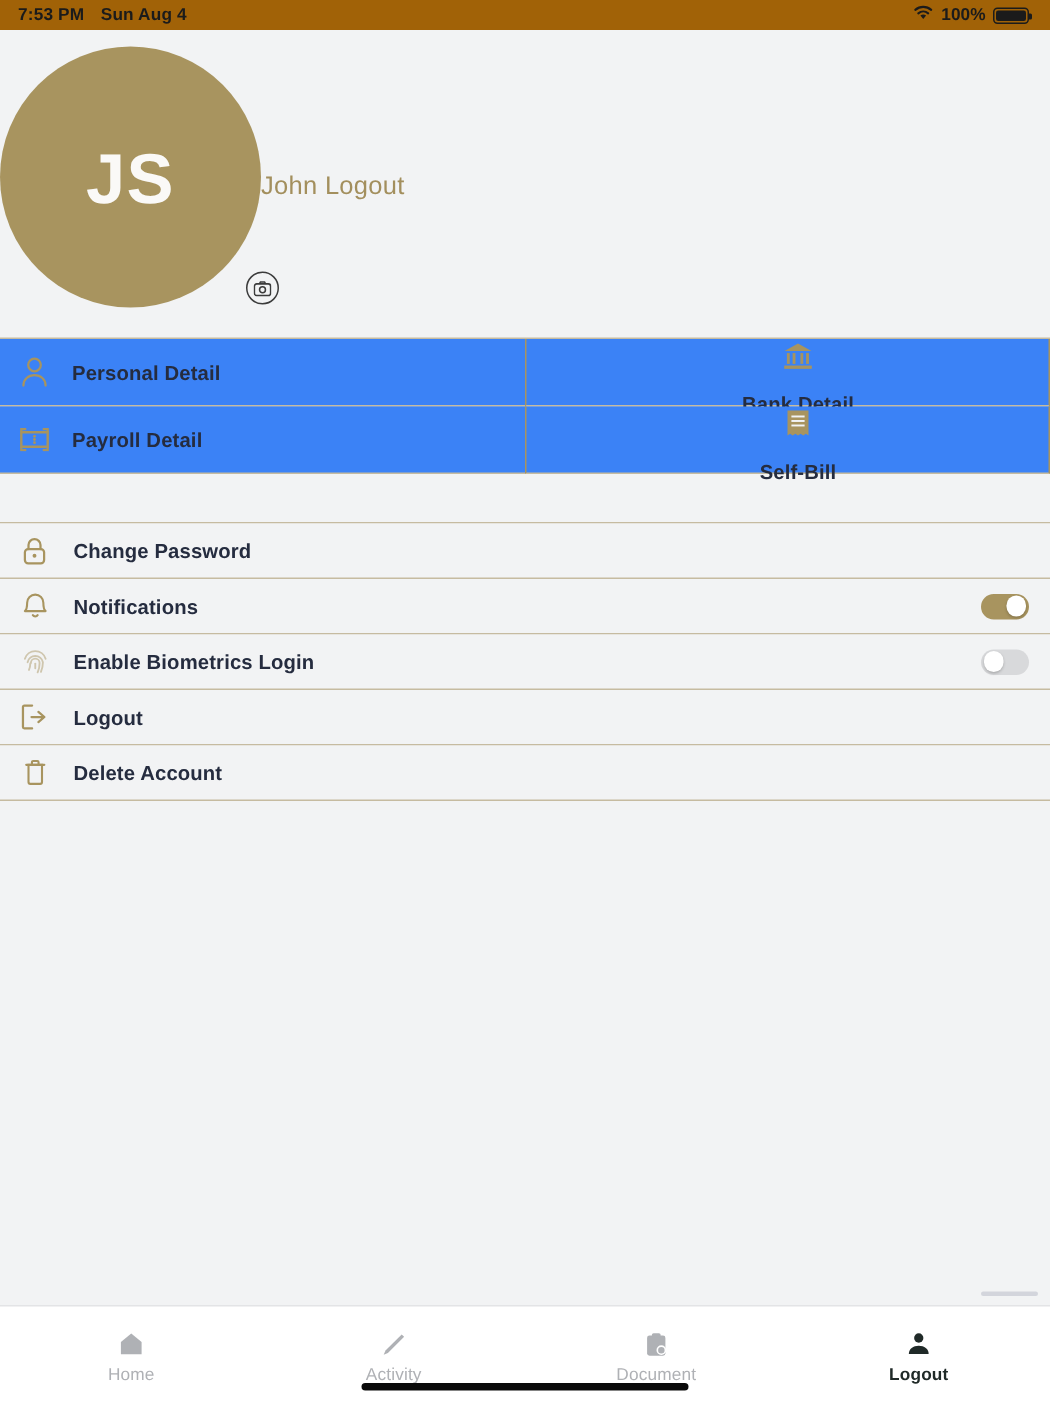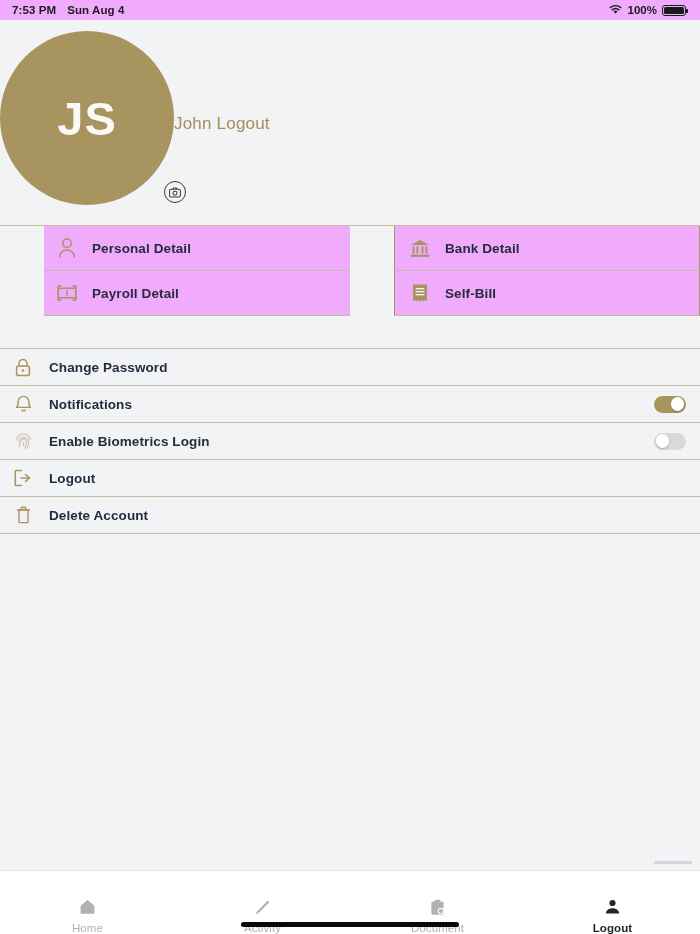--- a/index.html
+++ b/index.html
@@ -13,21 +13,21 @@
     position:relative;
   }
   .screen { width:700px; height:934px; position:relative; display:flex; flex-direction:column; background:#F2F3F4; }
 
   
   .statusbar {
     height:20px; flex:0 0 20px;
     display:flex; align-items:center; justify-content:space-between;
     padding:0 14px 0 12px;
     font-size:11.5px; font-weight:600; color:#1b1b1b;
-    background:#f0abfc;
+    background:#a16207;
   }
   .sb-left { display:flex; align-items:center; gap:11px; letter-spacing:.1px; }
   .sb-right { display:flex; align-items:center; gap:5px; }
   .battery { width:24px; height:11px; border:1px solid #1b1b1b; border-radius:3px; position:relative; padding:1px; }
   .battery::after { content:""; position:absolute; right:-3px; top:3.2px; width:2px; height:4px; background:#1b1b1b; border-radius:0 1px 1px 0; }
   .battery > i { display:block; height:100%; width:100%; background:#1b1b1b; border-radius:1.5px; }
   .pct { font-size:11.5px; font-weight:600; }
 
   
   .content { flex:1 1 auto; position:relative; overflow:hidden; background:#F2F3F4; }
@@ -48,24 +48,23 @@
     display:flex; align-items:center; justify-content:center;
   }
   .username { margin-top:12px; font-size:17px; color:#A38F5D; font-weight:400; letter-spacing:.2px; }
 
   
   .grid-menu { margin-top:20px; display:grid; grid-template-columns:1fr 1fr; border-top:1px solid #C6BBA0; }
   .grid-cell {
     height:45px; display:flex; align-items:center; gap:14px;
     padding-left:12px;
     border-bottom:1px solid #C6BBA0;
-    background:#f0abfc;
-    margin-left:44px;
-  }
-  .grid-cell.right { padding-left:14px; border-left:1px solid #A8945F; }
+    background:#3b82f6;
+  }
+  .grid-cell.right { padding-left:14px; border-left:1px solid #A8945F;flex-direction:column; }
   .grid-cell.right.edge { border-right:1px solid #A8945F; }
   .grid-cell .lbl { font-size:13.5px; font-weight:600; color:#252C3F; letter-spacing:.1px; }
   .gi { width:22px; height:22px; display:flex; align-items:center; justify-content:center; flex:0 0 22px; }
 
   
   .settings { margin-top:32px; border-top:1px solid #C6BBA0; }
   .s-row {
     height:37px; display:flex; align-items:center;
     padding:0 14px 0 12px; gap:15px;
     border-bottom:1px solid #C6BBA0;
@@ -78,21 +77,21 @@
   .toggle .knob { position:absolute; top:1.6px; width:13.8px; height:13.8px; border-radius:50%; background:#fff; box-shadow:0 1px 2px rgba(0,0,0,.22); }
   .toggle.on .knob { right:1.6px; }
   .toggle.off .knob { left:1.6px; }
 
   .scroll-hint { position:absolute; right:8px; bottom:6px; width:38px; height:3px; border-radius:2px; background:#D3D5DC; }
 
   
   .tabbar {
     flex:0 0 64px; height:64px; background:#FFFFFF;
     border-top:1px solid #E3E4E6;
-    display:flex; align-items:flex-end; padding-top:4px;
+    display:flex; align-items:center; padding-top:4px;
   }
   .tab { flex:1; display:flex; flex-direction:column; align-items:center; gap:5px; }
   .tab .ti { width:20px; height:20px; display:flex; align-items:center; justify-content:center; }
   .tab .tl { font-size:11.5px; color:#AFB1B5; letter-spacing:.1px; }
   .tab.active .tl { color:#202A28; font-weight:700; }
   .home-indicator { position:absolute; bottom:7px; left:50%; transform:translateX(-50%); width:218px; height:5px; border-radius:3px; background:#0a0a0a; }
 </style>
 </head>
 <body>
 

